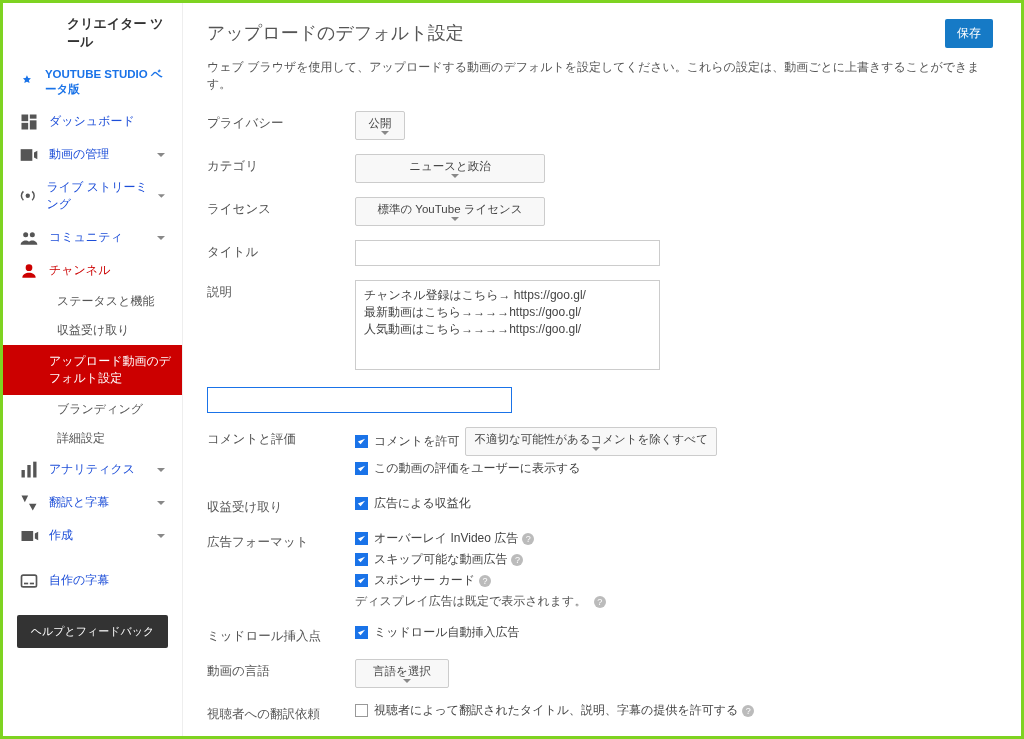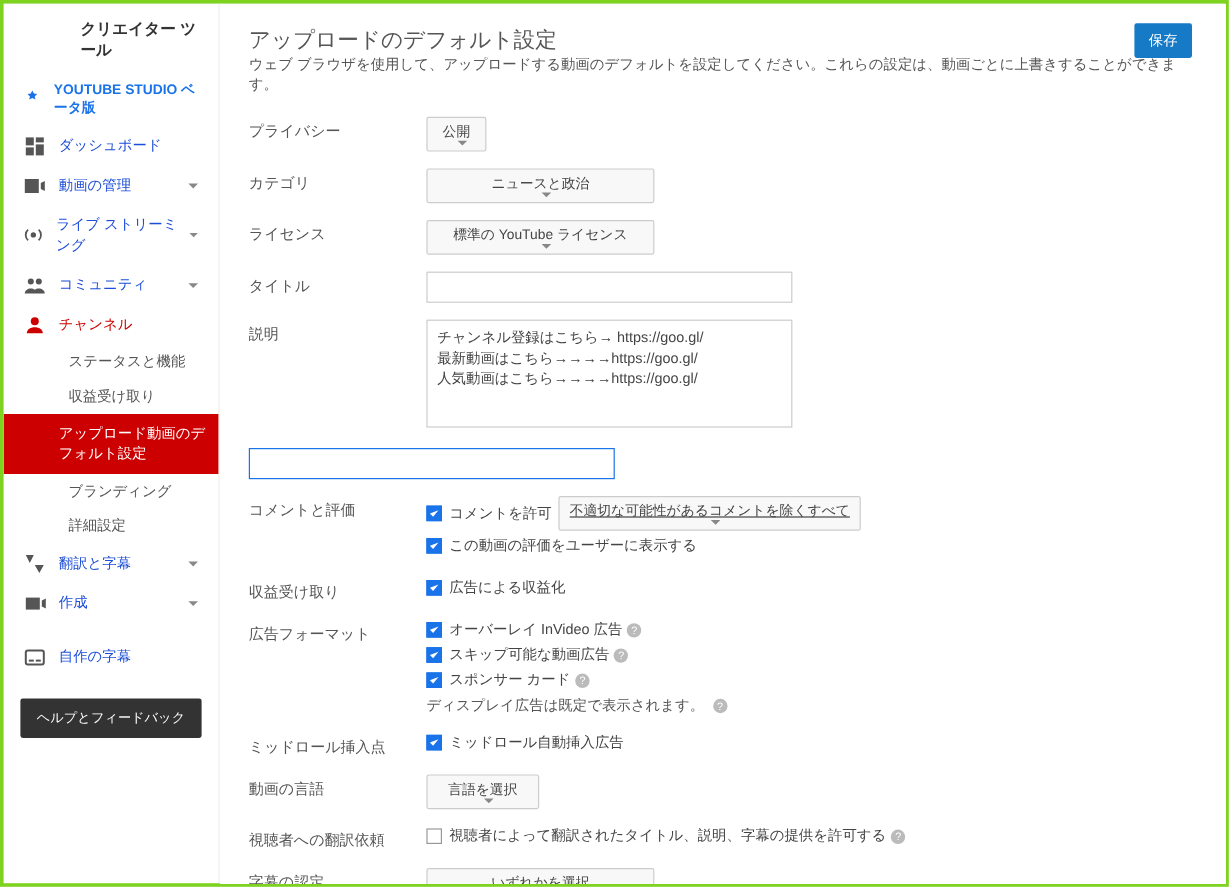--- a/index.html
+++ b/index.html
@@ -84,20 +84,21 @@
   .main {
     flex: 1;
     padding: 18px 28px 20px 24px;
     overflow-y: auto;
     position: relative;
     background:#fff;
   }
   .page-title {
     font-size: 18px;
     color: #555;
+    margin-bottom: 14px;
     font-weight: normal;
   }
   .save-btn {
     position: absolute;
     top: 16px;
     right: 28px;
     background: #167ac6;
     color: #fff;
     font-size: 12px;
     padding: 6px 12px;
@@ -136,21 +137,21 @@
     min-height: 24px;
     flex-direction: column;
   }
   .select .caret {
     margin-left: 10px;
     width:0;height:0;border-left:4px solid transparent;border-right:4px solid transparent;border-top:4px solid #888;
   }
   .select.sm { min-width: 50px; }
   .select.md { min-width: 190px; justify-content: space-between; }
   .select.lg { min-width: 94px; }
-  .select.inline { min-width: 200px; justify-content: space-between; margin-left:6px;text-decoration:underline; }
+  .select.inline { min-width: 200px; justify-content: space-between; margin-left:6px; }
   .text-input {
     border: 1px solid #ccc;
     padding: 4px 6px;
     font-size: 12px;
     width: 305px;
     height: 26px;
   }
   .text-input.focused { border: 1px solid #1a73e8; }
   .textarea {
     border: 1px solid #ccc;
@@ -276,20 +277,33 @@
   </div>
 
   <div class="sub-list">
     <div class="sub-item">ステータスと機能</div>
     <div class="sub-item">収益受け取り</div>
     <div class="sub-item active">アップロード動画のデフォルト設定</div>
     <div class="sub-item">ブランディング</div>
     <div class="sub-item">詳細設定</div>
   </div>
 
+  <div class="side-item">
+    <span class="icon">
+      <svg viewBox="0 0 24 24">
+          <rect x="3" y="12" width="4" height="9"></rect>
+          <rect x="10" y="6" width="4" height="15"></rect>
+          <rect x="17" y="2" width="4" height="19"></rect>
+        </svg>
+    </span>
+    <span>アナリティクス</span>
+    <svg class="chev" viewBox="0 0 10 10">
+        <path d="M1 3l4 4 4-4z"></path>
+      </svg>
+  </div>
 
   <div class="side-item">
     <span class="icon">
       <svg viewBox="0 0 24 24">
           <path d="M3 3h8l-4 8-4-8zm9 10h9l-4.5 8L12 13z"></path>
         </svg>
     </span>
     <span>翻訳と字幕</span>
     <svg class="chev" viewBox="0 0 10 10">
         <path d="M1 3l4 4 4-4z"></path>

